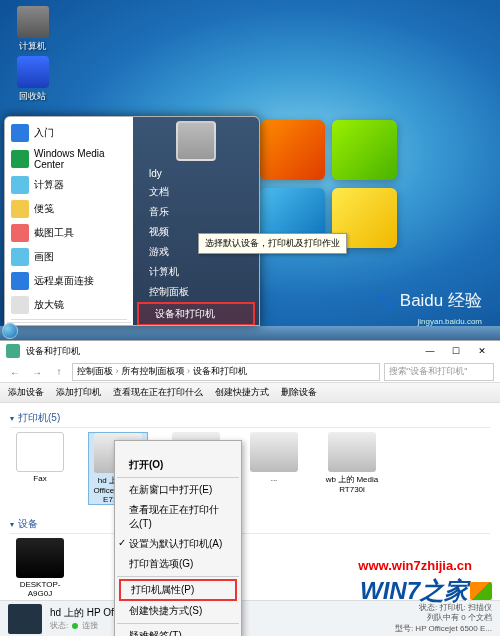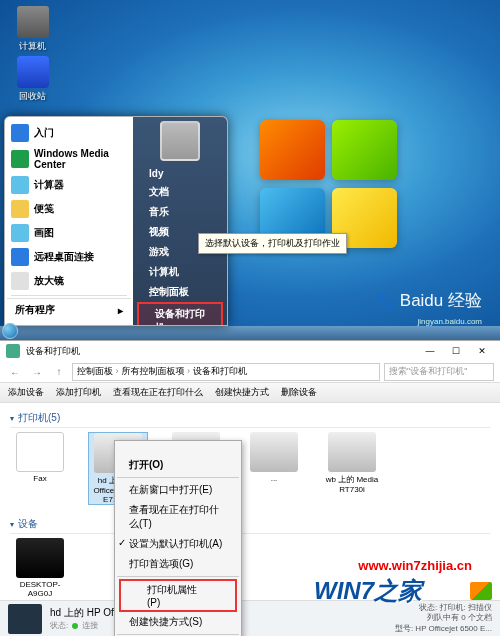--- a/index.html
+++ b/index.html
@@ -20,21 +20,21 @@
 .di1 .ico { background: linear-gradient(#888, #555); }
 .di2 { top: 56px; left: 10px; }
 .di2 .ico { background: linear-gradient(#3a6eff, #1a3ebb); border-radius: 4px; }
 
 .baidu-wm { position: absolute; bottom: 28px; right: 18px; color: #fff; font-size: 17px; display: flex; align-items: center; gap: 4px; opacity: 0.95; }
 .baidu-wm .paw { width: 20px; height: 20px; }
 .baidu-sub { position: absolute; bottom: 14px; right: 18px; color: #dfe; font-size: 8px; opacity: 0.9; }
 .ts { position: absolute; bottom: 0; right: 6px; font-size: 9px; color: #fff; }
 
 
-.start-menu { position: absolute; bottom: 14px; left: 4px; width: 224px; height: 210px; background: #fff; border-radius: 6px 6px 0 0; box-shadow: 0 0 12px rgba(0,0,0,0.6); display: flex; z-index: 5; border: 1px solid rgba(0,0,0,0.3); overflow: hidden; font-weight: bold; }
+.start-menu { position: absolute; bottom: 14px; left: 4px; width: 256px; height: 210px; background: #fff; border-radius: 6px 6px 0 0; box-shadow: 0 0 12px rgba(0,0,0,0.6); display: flex; z-index: 5; border: 1px solid rgba(0,0,0,0.3); overflow: hidden; }
 .sm-left { width: 128px; background: #fff; padding: 4px 2px; font-size: 10px; }
 .sm-left-item { display: flex; align-items: center; padding: 3px 4px; gap: 5px; cursor: pointer; }
 .sm-left-item .ic { width: 18px; height: 18px; border-radius: 2px; flex-shrink: 0; }
 .sm-sep { height: 1px; background: #ddd; margin: 2px 4px; }
 .sm-all { border-top: 1px solid #ddd; padding: 4px 8px; font-size: 10px; display: flex; align-items: center; }
 .sm-all::after { content: "▸"; margin-left: auto; font-size: 10px; }
 
 .sm-right { flex: 1; background: linear-gradient(#3a5575, #2b3e58); color: #fff; font-size: 10px; padding: 4px 0; position: relative; }
 .sm-right .avatar { width: 40px; height: 40px; background: linear-gradient(#bbb, #999); border: 2px solid rgba(255,255,255,0.5); border-radius: 4px; margin: 0 auto 4px; }
 .sm-right-item { padding: 3px 16px; cursor: pointer; }
@@ -74,36 +74,36 @@
 
 .printer-ico { background: linear-gradient(#eee, #bbb) !important; }
 .fax-ico { background: #fff !important; border: 1px solid #ccc; }
 .datatr-ico { background: linear-gradient(#fafafa, #d0d0d0) !important; }
 .pc-ico { background: linear-gradient(#222, #000) !important; }
 
 
 .ctx-menu { position: absolute; top: 440px; left: 114px; width: 128px; background: #f5f5f5; border: 1px solid #aaa; box-shadow: 2px 2px 6px rgba(0,0,0,0.3); font-size: 10px; padding: 2px 0; z-index: 10; }
 .ctx-item { padding: 3px 14px; cursor: pointer; position: relative; }
 .ctx-item.bold { font-weight: bold; margin-top: 12px; }
-.ctx-item.hl { border: 2px solid #e33; margin: 0 4px; padding: 2px 26px; }
+.ctx-item.hl { border: 2px solid #e33; margin: 0 4px; padding: 2px 10px; }
 .ctx-item.check::before { content: "✓"; position: absolute; left: 3px; }
 .ctx-sep { height: 1px; background: #ccc; margin: 2px 2px; }
 
 
 .details { position: absolute; bottom: 0; left: 0; width: 100%; height: 36px; background: #f0f3f6; border-top: 1px solid #ddd; display: flex; align-items: center; padding: 2px 8px; gap: 8px; font-size: 8px; }
 .details .dimg { width: 34px; height: 30px; background: #234; border-radius: 2px; }
 .details .dinfo { flex: 1; }
 .details .dmeta { text-align: right; color: #555; line-height: 1.3; }
 .dinfo .dname { font-size: 10px; }
 .dinfo .dsub { color: #888; display:flex; align-items:center; gap:4px; }
 .dot-green { width:6px; height:6px; background:#3b3; border-radius:50%; display:inline-block; }
 
 
 .wm-url { position: absolute; right: 28px; top: 558px; color: #e00; font-weight: bold; font-size: 13px; z-index: 20; text-shadow: 0 0 2px #fff; }
-.wm-logo { position: absolute; right: 8px; top: 575px; z-index: 20; font-size: 24px; font-weight: bold; font-style: italic; color: #0a4fa0; text-shadow: 1px 1px 0 #fff, -1px -1px 0 #fff; display:flex; align-items:center;gap:46px; }
+.wm-logo { position: absolute; right: 8px; top: 575px; z-index: 20; font-size: 24px; font-weight: bold; font-style: italic; color: #0a4fa0; text-shadow: 1px 1px 0 #fff, -1px -1px 0 #fff; display:flex; align-items:center; }
 .wm-logo .flag { width: 22px; height: 18px; background: linear-gradient(135deg, #ff8a00 0 50%, #4ab300 0 100%); margin-left: 2px; border-radius: 2px; }
 </style>
 </head>
 <body>
 
 <div class="desktop">
   <div class="win-logo">
     <div class="logo-q q-red"></div>
       <div class="logo-q q-green"></div>
     <div class="logo-q q-blue"></div>
@@ -136,20 +136,24 @@
             <div class="ic" style="background:#1d9d4a"></div>
             <span>Windows Media Center</span>
           </div>
           <div class="sm-left-item">
             <div class="ic" style="background:#5ec2e8"></div>
             <span>计算器</span>
           </div>
           <div class="sm-left-item">
             <div class="ic" style="background:#f2c94c"></div>
             <span>便笺</span>
+          </div>
+          <div class="sm-left-item">
+            <div class="ic" style="background:#e66"></div>
+            <span>截图工具</span>
           </div>
           <div class="sm-left-item">
             <div class="ic" style="background:#5ec2e8"></div>
             <span>画图</span>
           </div>
           <div class="sm-left-item">
             <div class="ic" style="background:#2a7adf"></div>
             <span>远程桌面连接</span>
           </div>
           <div class="sm-left-item">

